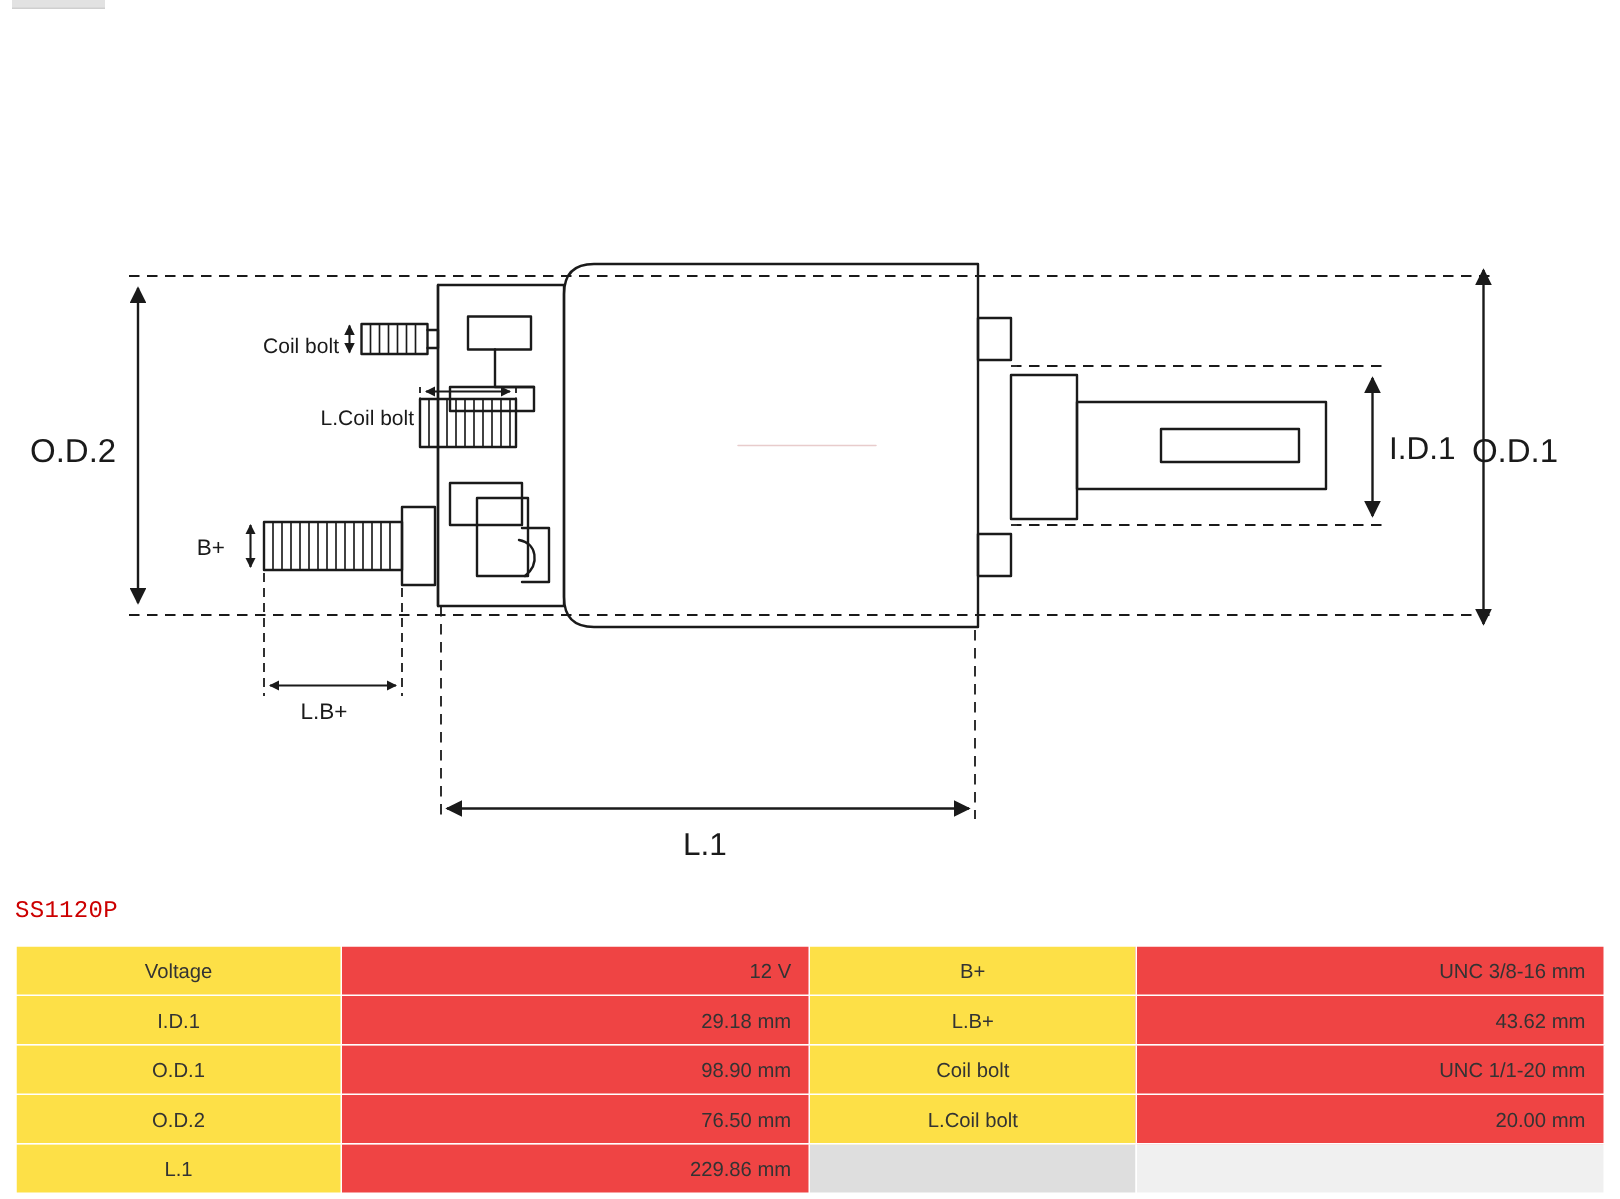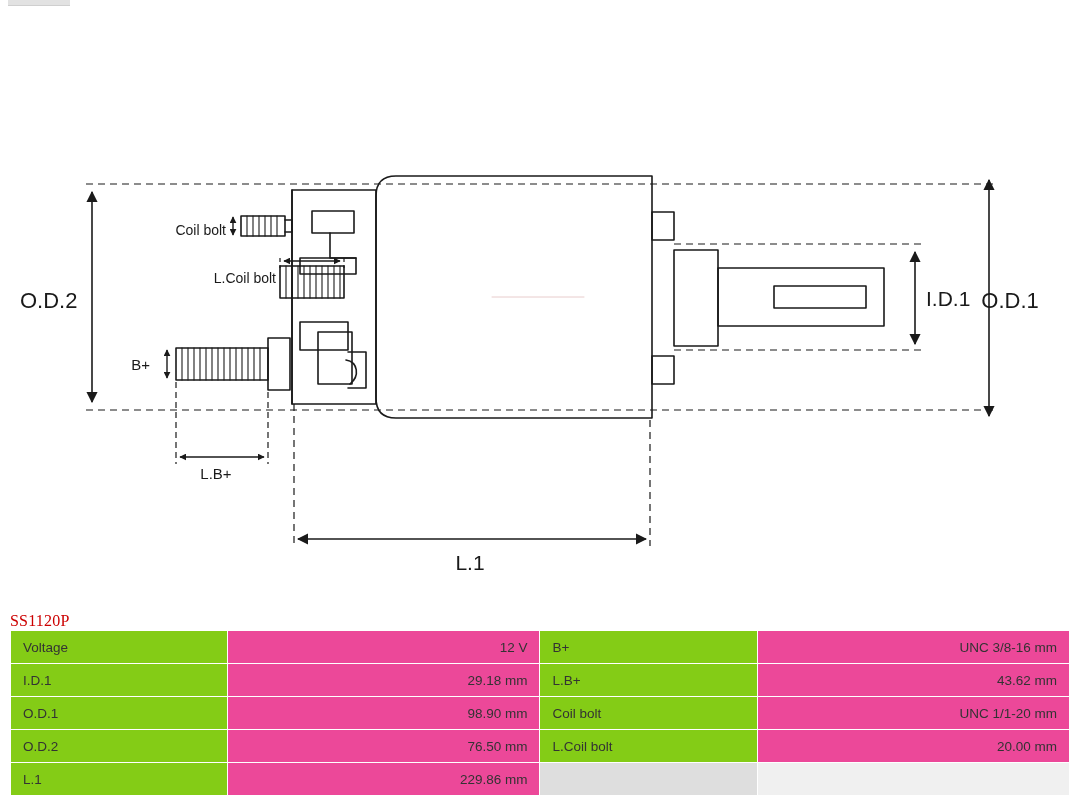--- a/index.html
+++ b/index.html
@@ -40,48 +40,47 @@
   }
   .drawing svg { display: block; }
 
   
   .part-number {
     position: absolute;
     left: 10px;
     top: 598px;
     font-size: 16px;
     color: #cc0000;
-    font-family: Liberation Serif, serif;
+    font-family: Liberation Mono, monospace;
     letter-spacing: 0.2px;
-    margin-top: 14px;
   }
 
   
   .spec-table {
     position: absolute;
     left: 10px;
     top: 630px;
     width: 1060px;
     border-collapse: collapse;
     font-size: 13.5px;
   }
   .spec-table td {
     height: 32px;
     padding: 0 12px;
     border: 1px solid #ffffff;
     white-space: nowrap;
   }
   .spec-table td.label {
-    background: #84cc16;
-    text-align: left;
+    background: #fde047;
+    text-align: center;
     width: 180px;
     color: #333333;
   }
   .spec-table td.value {
-    background: #ec4899;
+    background: #ef4444;
     text-align: right;
     width: 270px;
     color: #333333;
   }
   .spec-table td.empty {
     background: #f0f0f0;
   }
   .spec-table td.empty-label {
     background: #dedede;
   }

